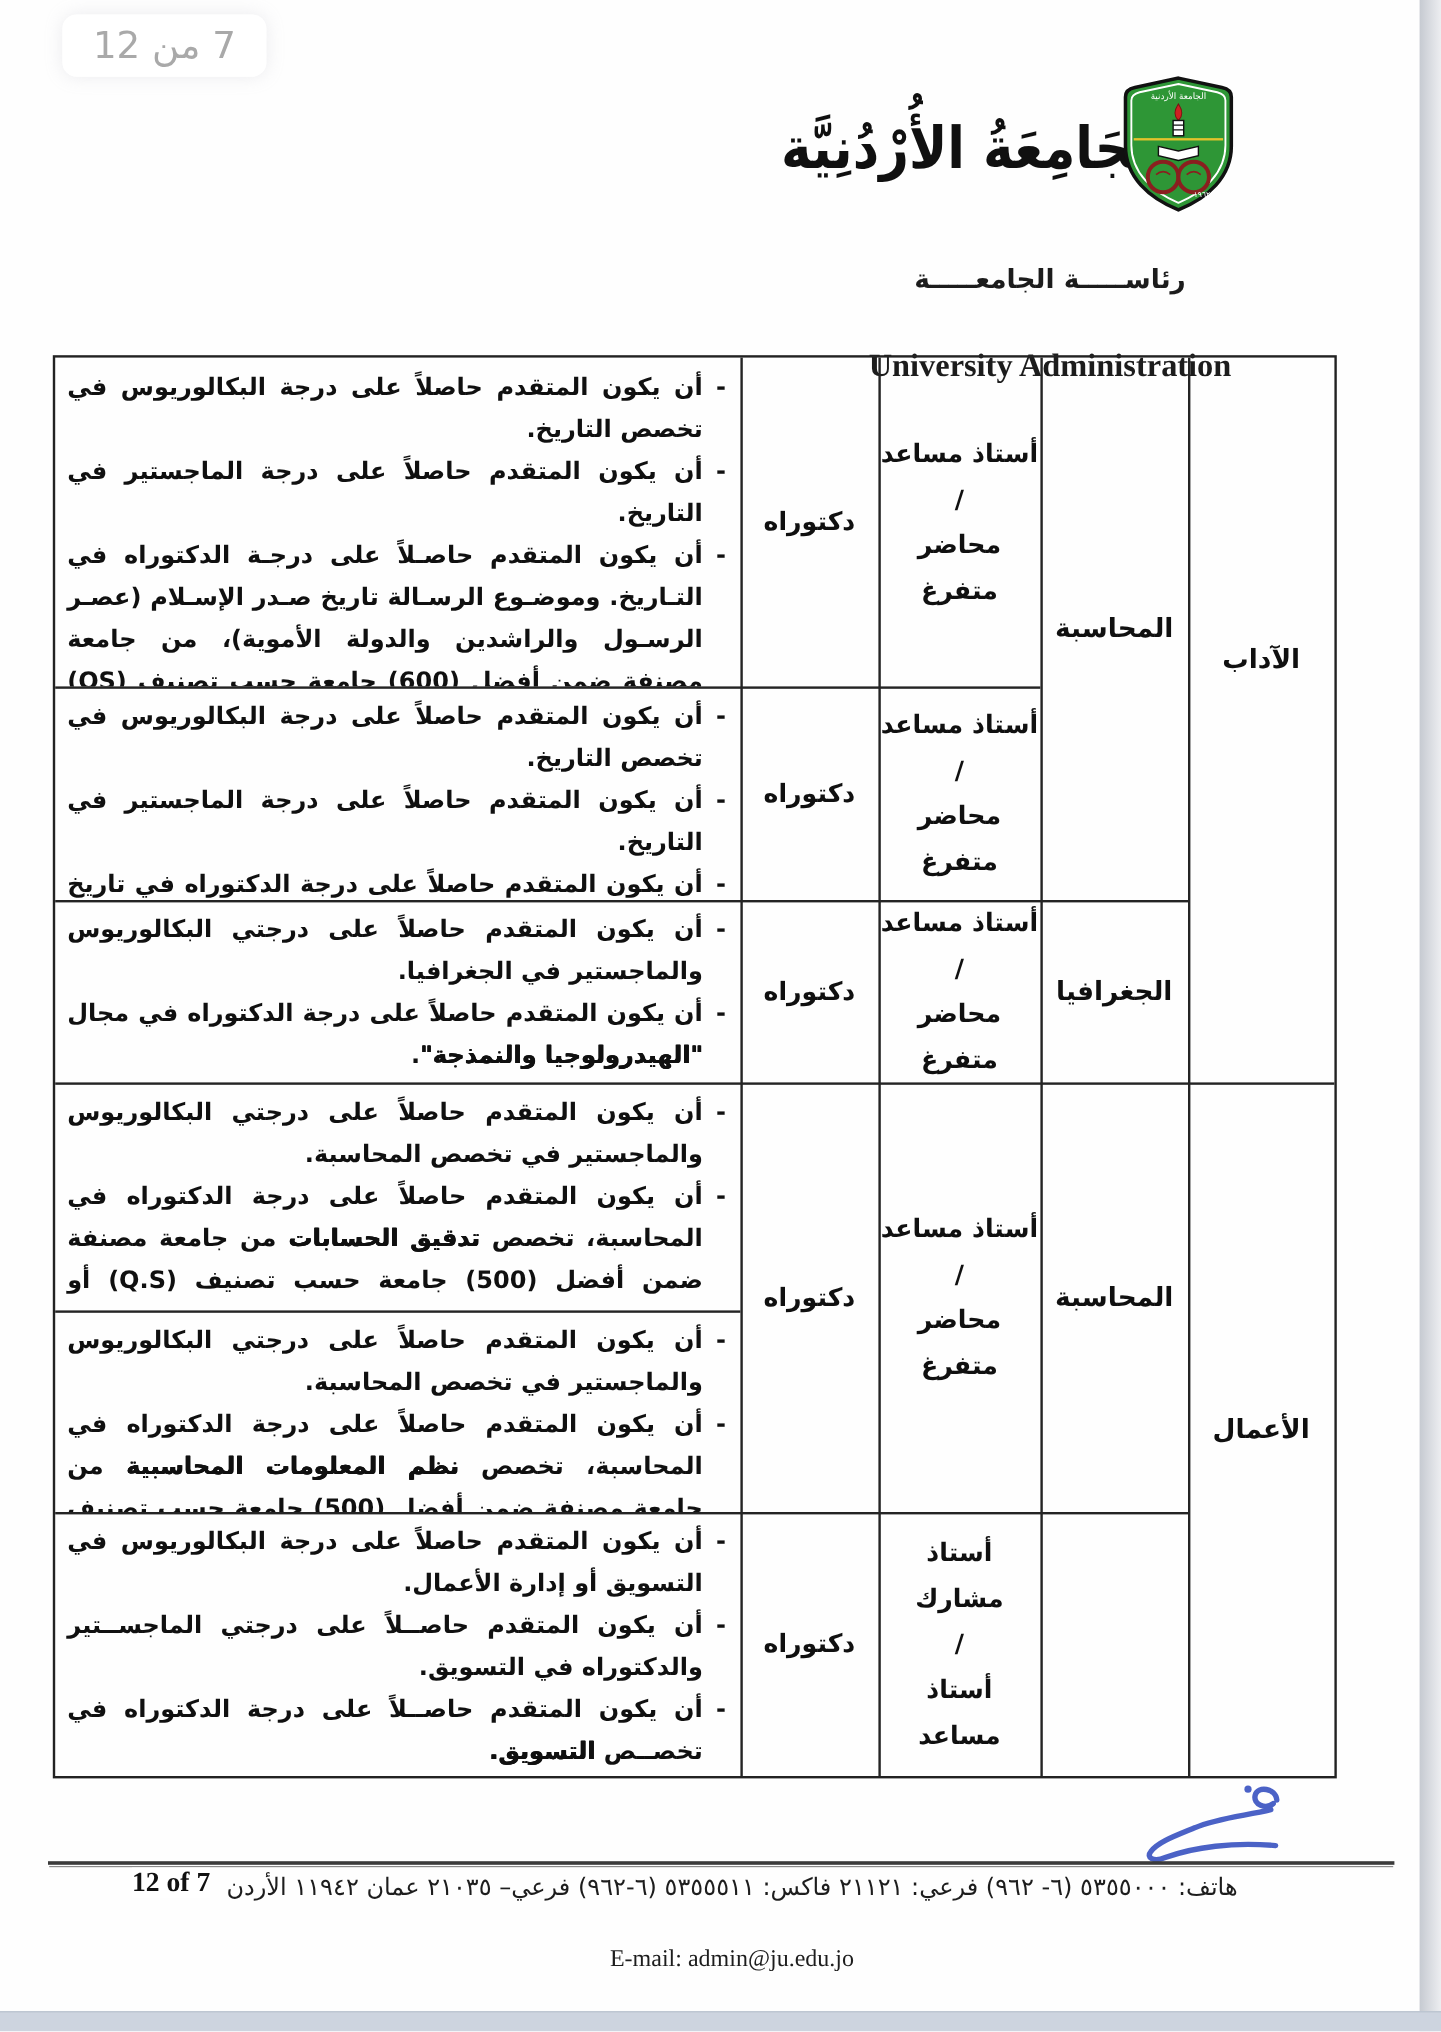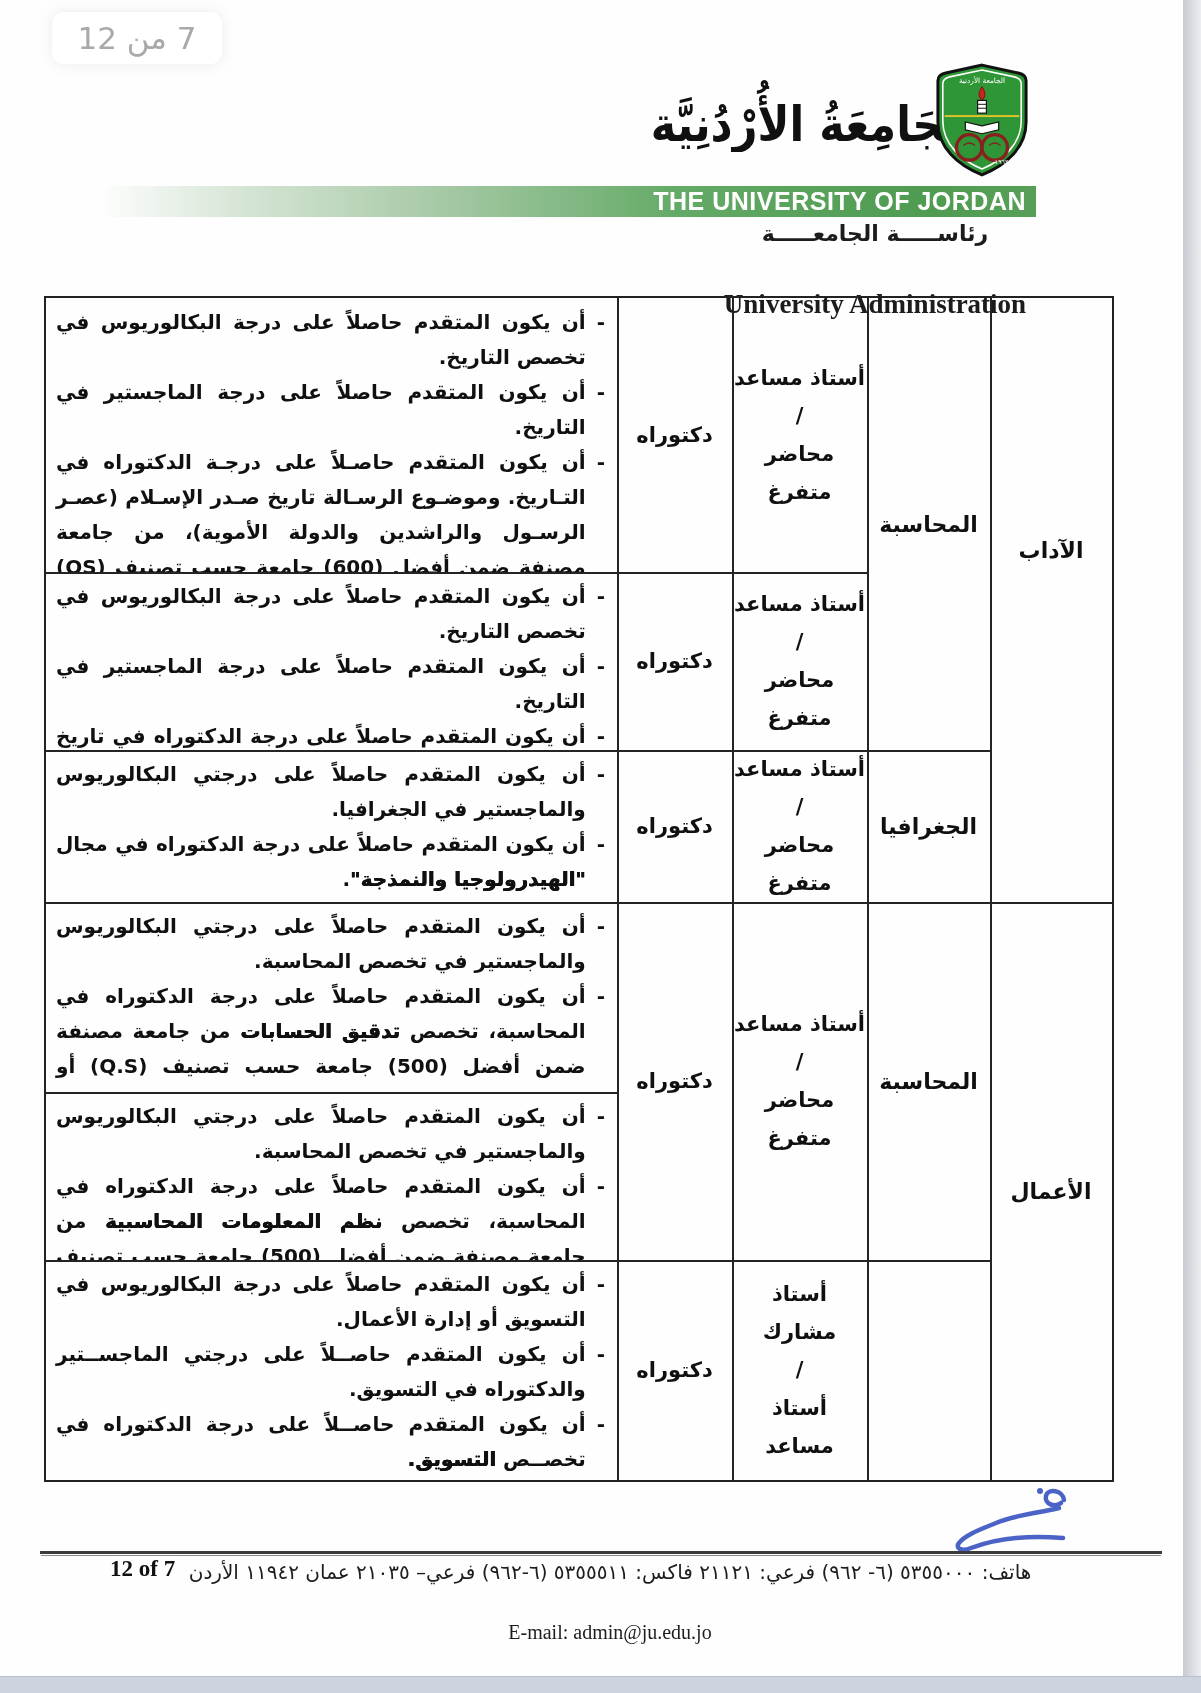--- a/index.html
+++ b/index.html
@@ -98,23 +98,20 @@
     <line x1="45.5" y1="46" x2="54.5" y2="46" stroke="#111" stroke-width="1"></line>
     <rect x="12" y="53" width="76" height="2" fill="#e3c32c"></rect>
     <path d="M33,60 L50,64 L67,60 L67,68 L50,72 L33,68 Z" fill="#ffffff" stroke="#111" stroke-width="1.2"></path>
     <circle cx="37" cy="86" r="13" fill="#2e9636" stroke="#8a1f1f" stroke-width="3.4"></circle>
     <circle cx="63" cy="86" r="13" fill="#2e9636" stroke="#8a1f1f" stroke-width="3.4"></circle>
     <path d="M31,84 q6,-5 12,0" fill="none" stroke="#8a1f1f" stroke-width="1.4"></path>
     <path d="M57,84 q6,-5 12,0" fill="none" stroke="#8a1f1f" stroke-width="1.4"></path>
     <text x="70" y="103" text-anchor="middle" font-size="6.5" fill="#ffffff" font-family="DejaVu Sans, sans-serif">١٩٦٢</text>
   </svg>
 
-  <div class="green-bar">
-    <span>THE UNIVERSITY OF JORDAN</span>
-  </div>
   <div class="dept-ar">رئاســـــة الجامعـــــة</div>
   <div class="dept-en">University Administration</div>
 
   <div class="tbl">
 
     <div class="vline" style="left:571px"></div>
     <div class="vline" style="left:686px"></div>
     <div class="vline" style="left:821px"></div>
     <div class="vline" style="left:944px"></div>
 

